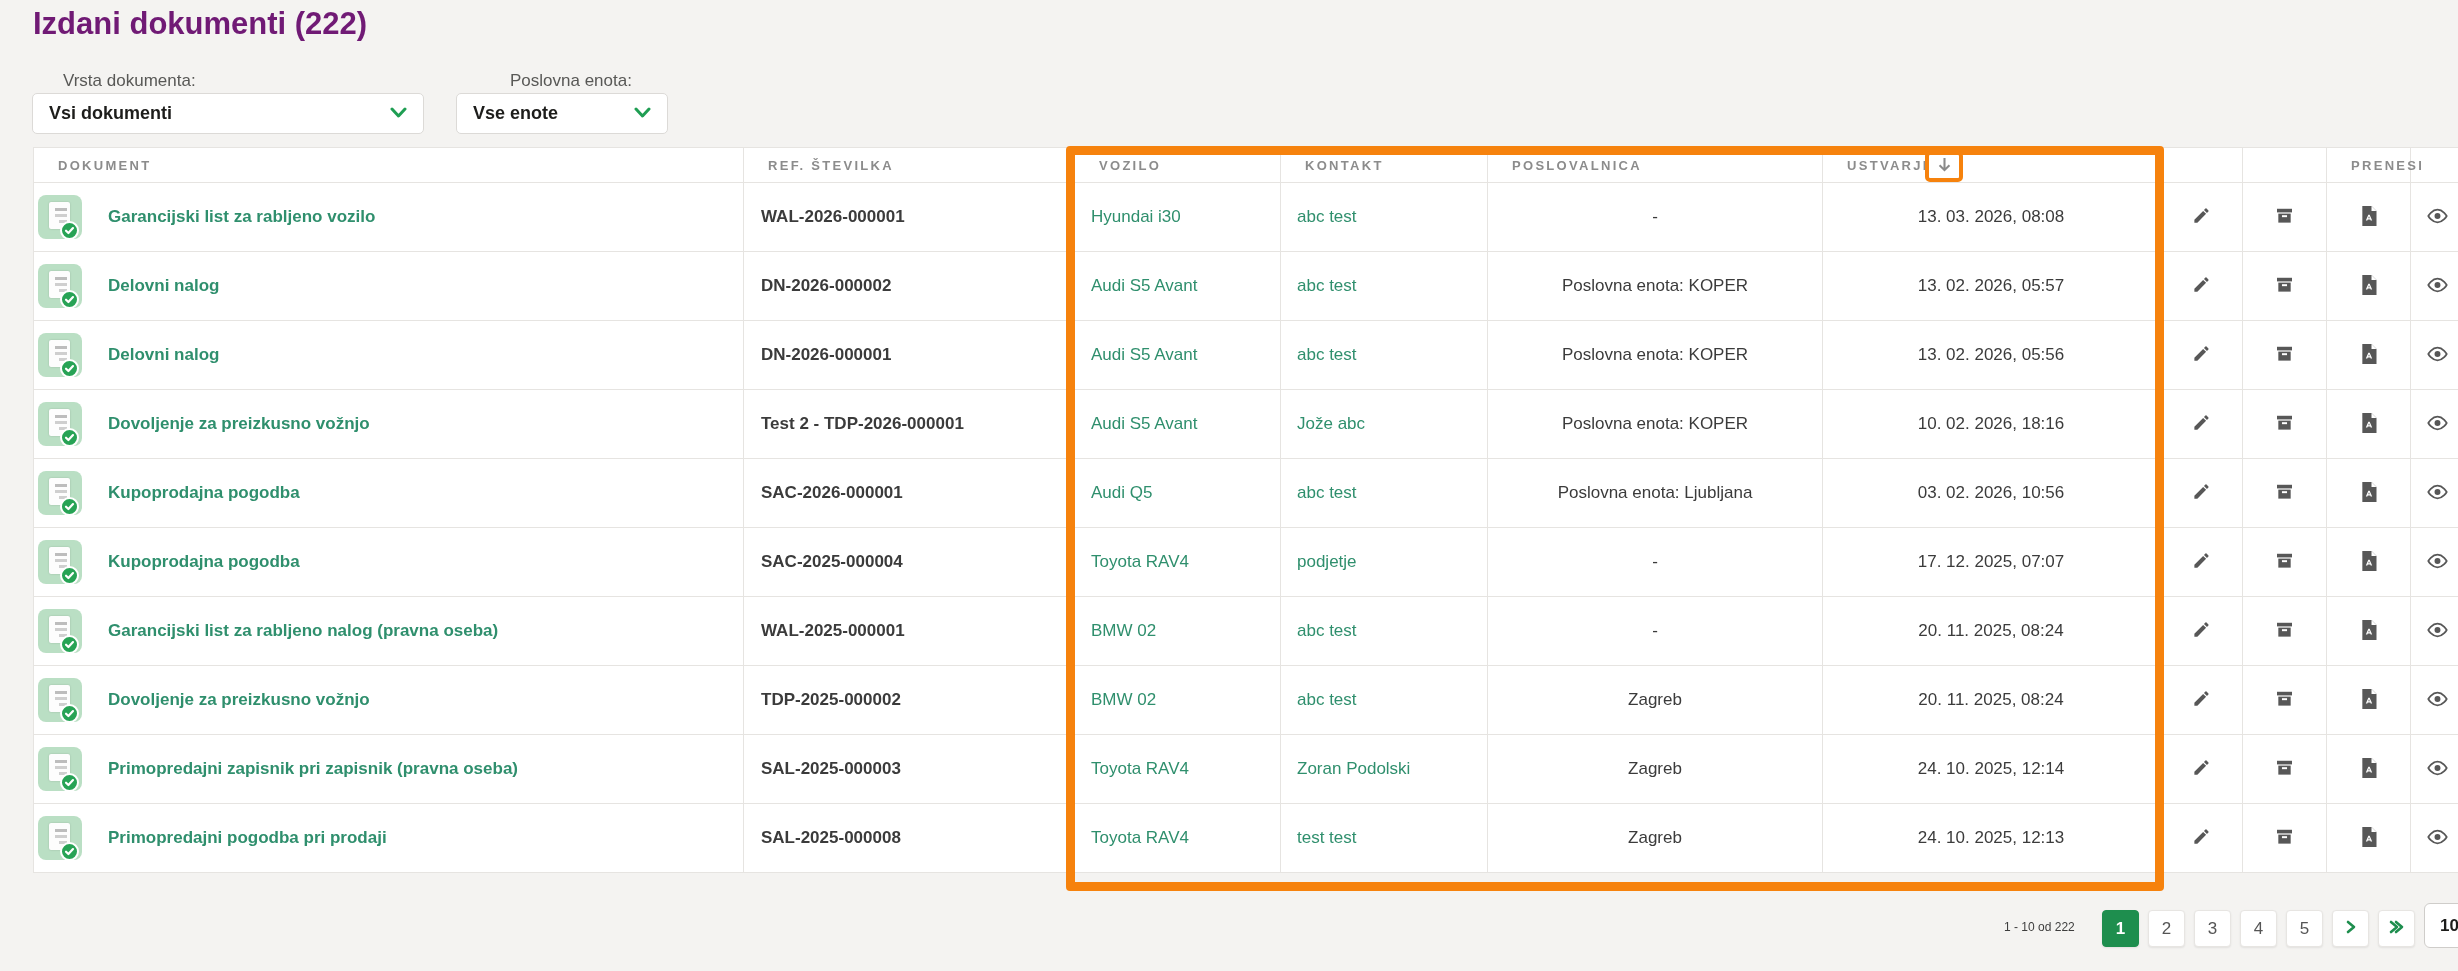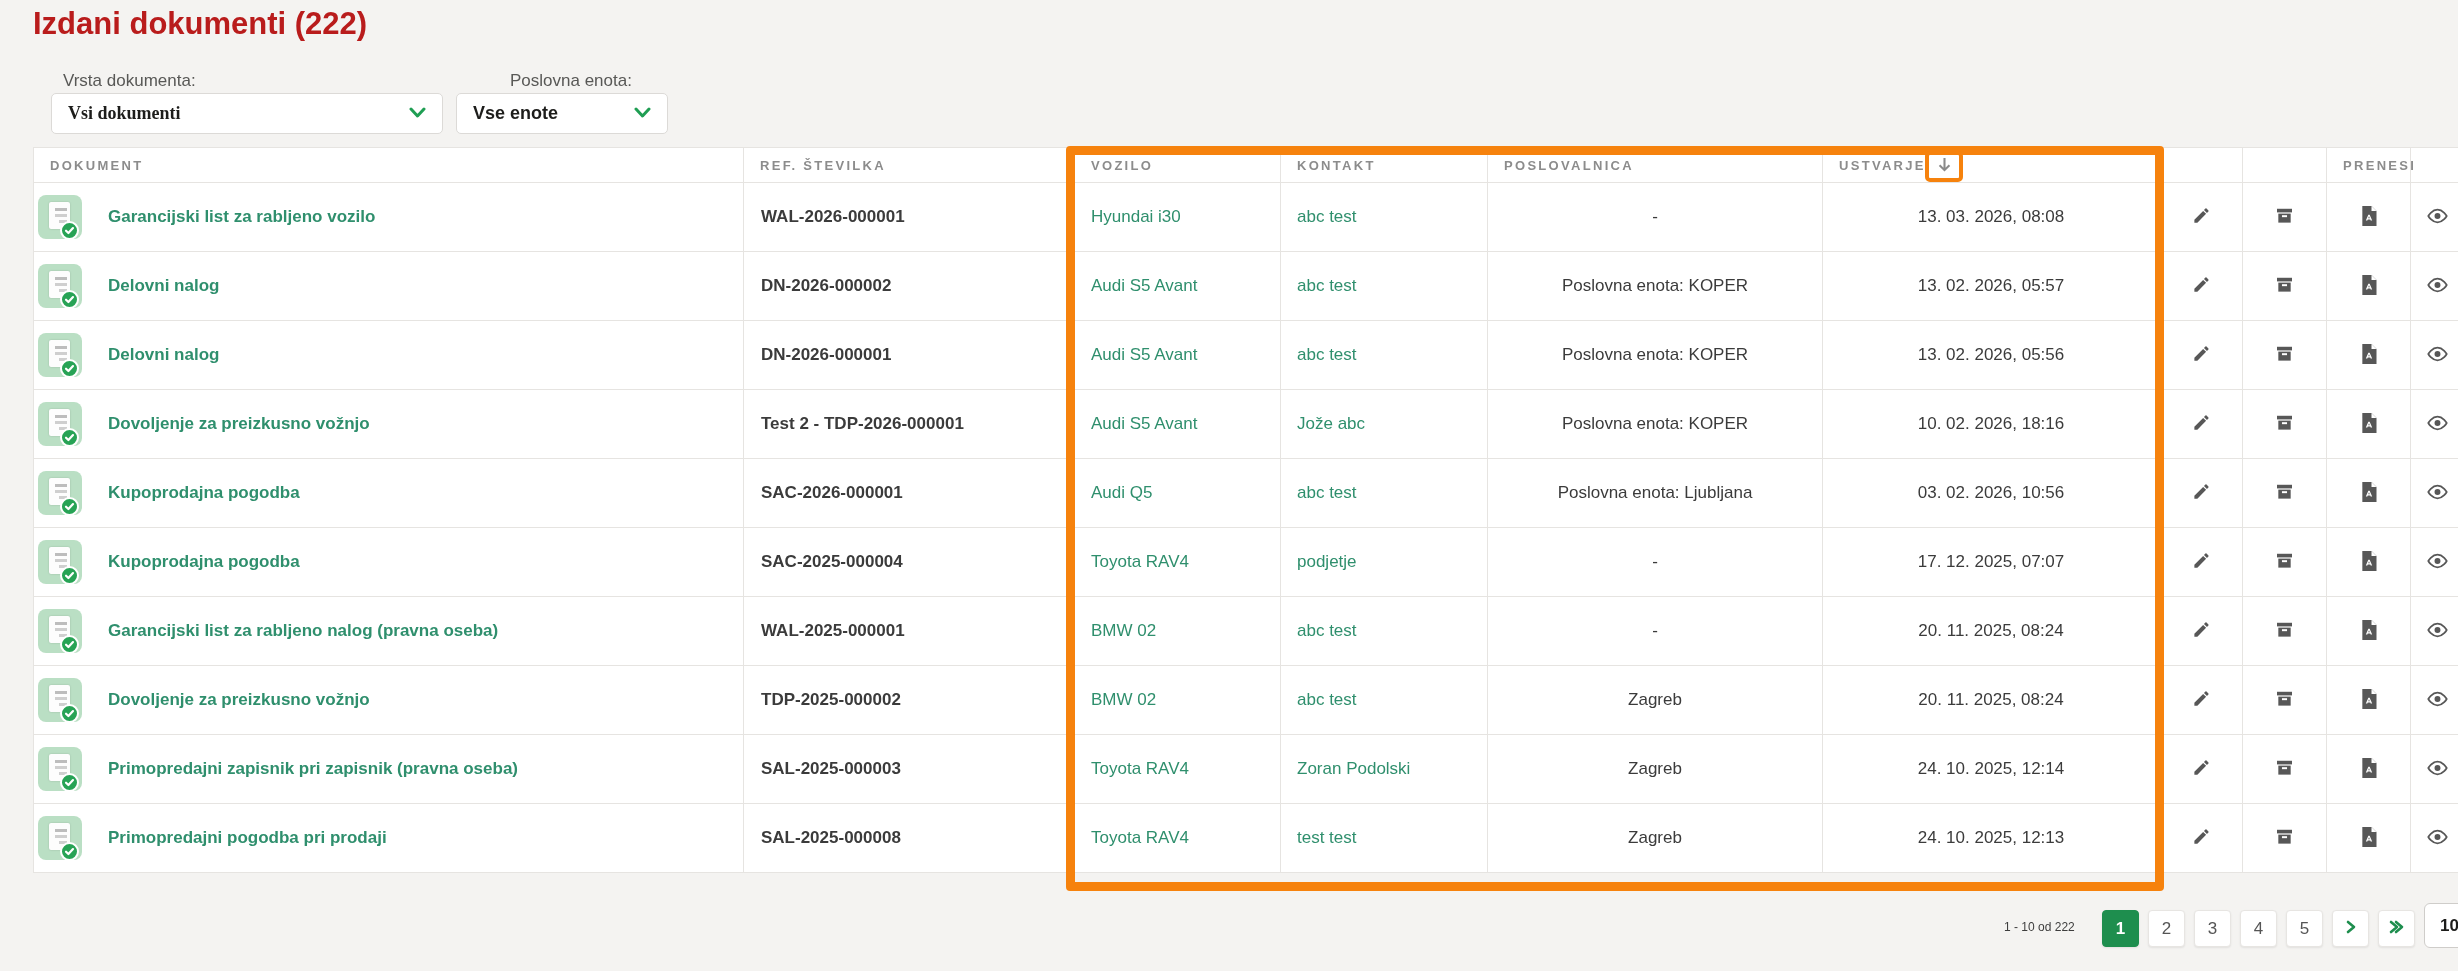--- a/index.html
+++ b/index.html
@@ -7,42 +7,42 @@
   body {
     position:relative;
     background:#f4f3f1;
     font-family:"Liberation Sans", sans-serif;
     color:#3b3b3b;
   }
 
   
   .page-title {
     position:absolute; left:33px; top:6px;
-    font-size:31px; font-weight:bold; color:#b91c1c;
+    font-size:31px; font-weight:bold; color:#701a75;
   }
   .filter-label { position:absolute; top:71px; font-size:17px; color:#585856;margin-left:30px; }
   .lbl-doc { left:33px; }
   .lbl-unit { left:480px; }
   .select-box {
     position:absolute; top:93px; height:41px;
     background:#fff; border:1px solid #dcdad7; border-radius:5px;
     display:flex; align-items:center; justify-content:space-between;
     padding:0 16px; cursor:pointer;
   }
-  .sel-doc { left:51px; width:392px;font-family:Liberation Serif, serif; }
+  .sel-doc { left:32px; width:392px; }
   .sel-unit { left:456px; width:212px;gap:33px; }
   .select-box .sel-value { font-size:18px; font-weight:bold; color:#1d1d1b; }
 
   
   .table-wrap { position:absolute; left:33px; top:147px; width:2440px; }
   table { border-collapse:collapse; table-layout:fixed; width:2440px; background:#fff; }
   th, td { border:1px solid #e6e4e1; vertical-align:middle; }
   thead th {
     height:35px; font-size:13px; font-weight:600; color:#8c8c8c;
-    letter-spacing:2.3px; text-align:left; padding-left:16px; background:#fff;
+    letter-spacing:2.3px; text-align:left; padding-left:24px; background:#fff;
     white-space:nowrap;
   }
   tbody td { height:69px; font-size:17px; color:#3b3b3b; background:#fff; }
   td.center, th.center { text-align:center; padding-left:0; }
   .c-doc { padding-left:4px;margin-top:23px; }
   .doc-flex { display:flex; align-items:center; }
   .c-ref { padding-left:17px;font-weight:bold; }
   .c-veh, .c-con { padding-left:16px; }
   .c-eye { text-align:left; padding-left:12px; }
 

